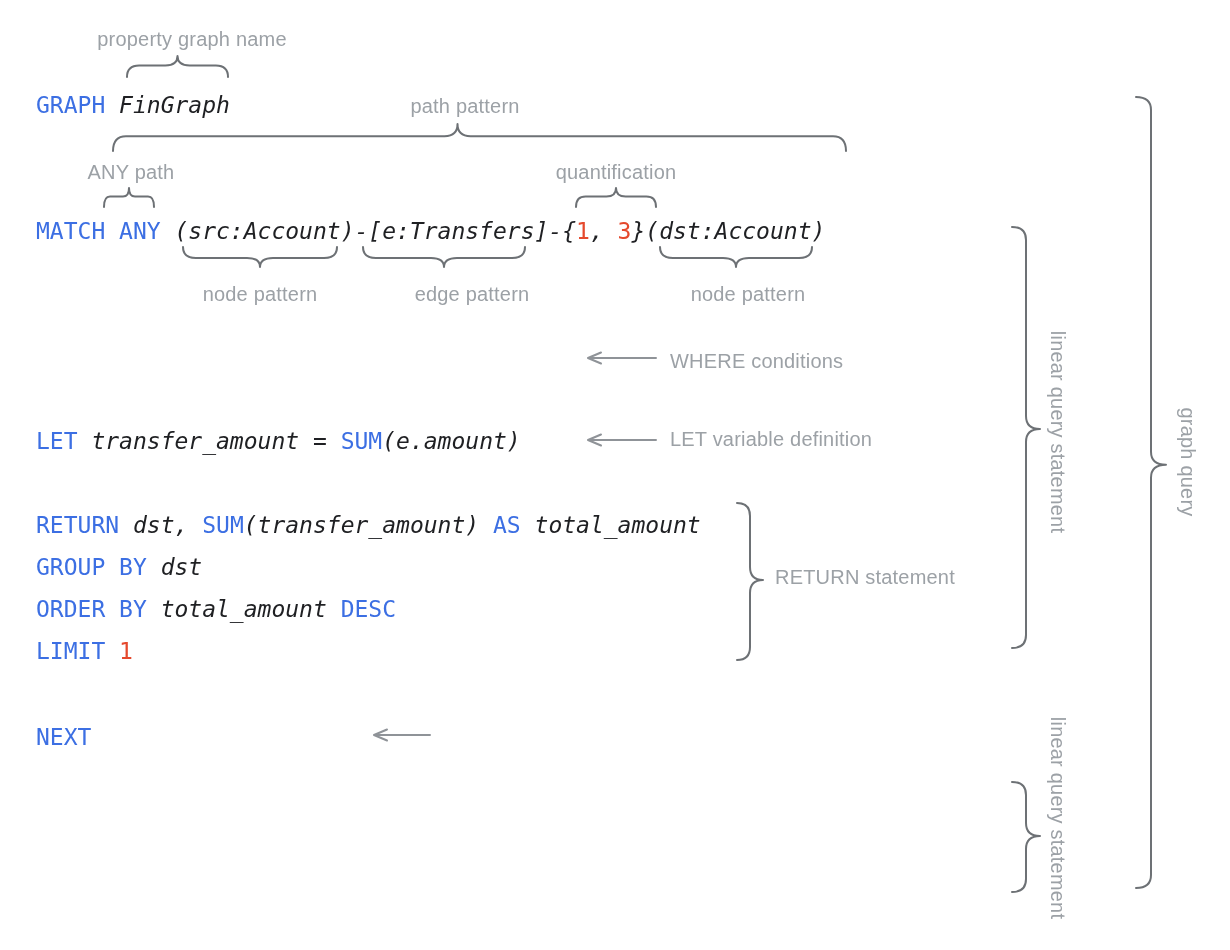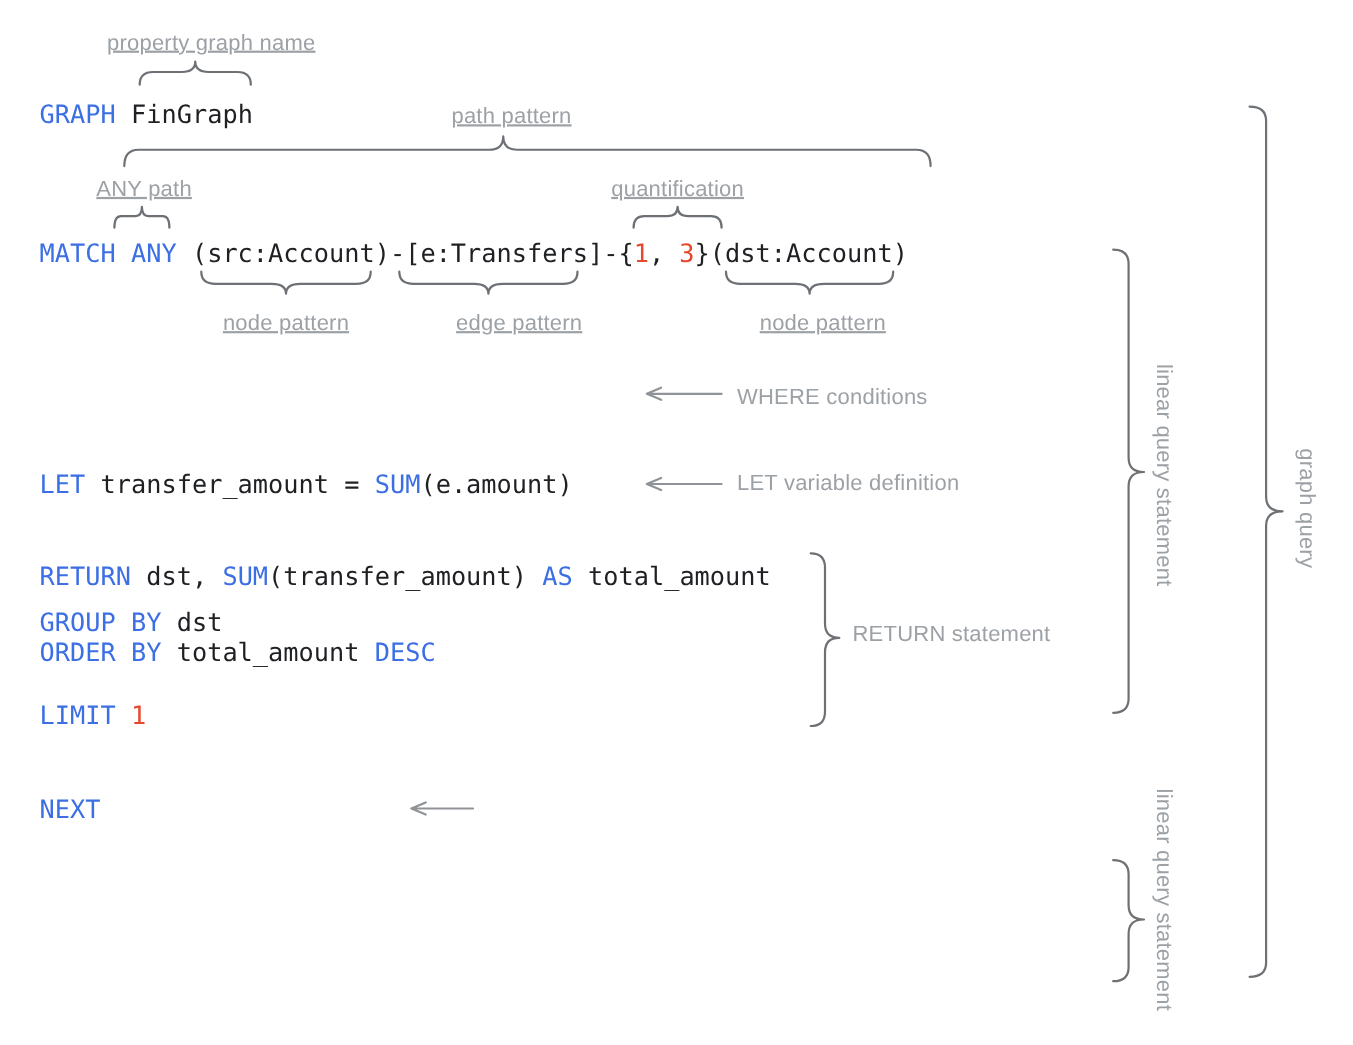--- a/index.html
+++ b/index.html
@@ -10,45 +10,45 @@
   #canvas{
     position:relative; width:1230px; height:950px; background:#ffffff;
     overflow:hidden; font-family:"Liberation Sans", sans-serif;
   }
   .code-line{
     position:absolute; left:36px; white-space:pre;
     font-family:"DejaVu Sans Mono", monospace;
     font-size:23px; line-height:26px; color:var(--code);
   }
   .tok-kw{color:var(--kw);}
-  .tok-pl{color:var(--code);}
+  .tok-pl{color:var(--code);font-style:italic;}
   .tok-num{color:var(--num);}
   .glabel{
     position:absolute; color:var(--label); font-size:20px;
     white-space:nowrap; letter-spacing:0.2px;
   }
-  .glabel.centered{transform:translateX(-50%);text-decoration:underline;}
+  .glabel.centered{transform:translateX(-50%);}
   .vlabel{
     position:absolute; color:var(--label); font-size:20px;
     white-space:nowrap; letter-spacing:0.2px;
     writing-mode:vertical-rl; transform:translateY(-50%);
   }
   svg.anno{position:absolute; overflow:visible;}
 </style>
 </head>
 <body>
 
 <div id="canvas">
 
   <div class="code-line" style="top:92px"><span class="tok-kw">GRAPH</span><span class="tok-pl"> FinGraph</span></div>
   <div class="code-line" style="top:218px"><span class="tok-kw">MATCH ANY</span><span class="tok-pl"> (src:Account)-[e:Transfers]-{</span><span class="tok-num">1</span><span class="tok-pl">, </span><span class="tok-num">3</span><span class="tok-pl">}(dst:Account)</span></div>
   <div class="code-line" style="top:428px"><span class="tok-kw">LET</span><span class="tok-pl"> transfer_amount = </span><span class="tok-kw">SUM</span><span class="tok-pl">(e.amount)</span></div>
   <div class="code-line" style="top:512px"><span class="tok-kw">RETURN</span><span class="tok-pl"> dst, </span><span class="tok-kw">SUM</span><span class="tok-pl">(transfer_amount) </span><span class="tok-kw">AS</span><span class="tok-pl"> total_amount</span></div>
   <div class="code-line" style="top:554px"><span class="tok-kw">GROUP BY</span><span class="tok-pl"> dst</span></div>
-  <div class="code-line" style="top:581px"><span class="tok-kw">ORDER BY</span><span class="tok-pl"> total_amount </span><span class="tok-kw">DESC</span></div>
+  <div class="code-line" style="top:596px"><span class="tok-kw">ORDER BY</span><span class="tok-pl"> total_amount </span><span class="tok-kw">DESC</span></div>
   <div class="code-line" style="top:638px"><span class="tok-kw">LIMIT</span><span class="tok-pl"> </span><span class="tok-num">1</span></div>
   <div class="code-line" style="top:724px"><span class="tok-kw">NEXT</span></div>
 
   <div class="glabel centered" style="left:192px; top:28px">property graph name</div>
   <div class="glabel centered" style="left:465px; top:95px">path pattern</div>
   <div class="glabel centered" style="left:131px; top:161px">ANY path</div>
   <div class="glabel centered" style="left:616px; top:161px">quantification</div>
   <div class="glabel centered" style="left:260px; top:283px">node pattern</div>
   <div class="glabel centered" style="left:472px; top:283px">edge pattern</div>
   <div class="glabel centered" style="left:748px; top:283px">node pattern</div>

